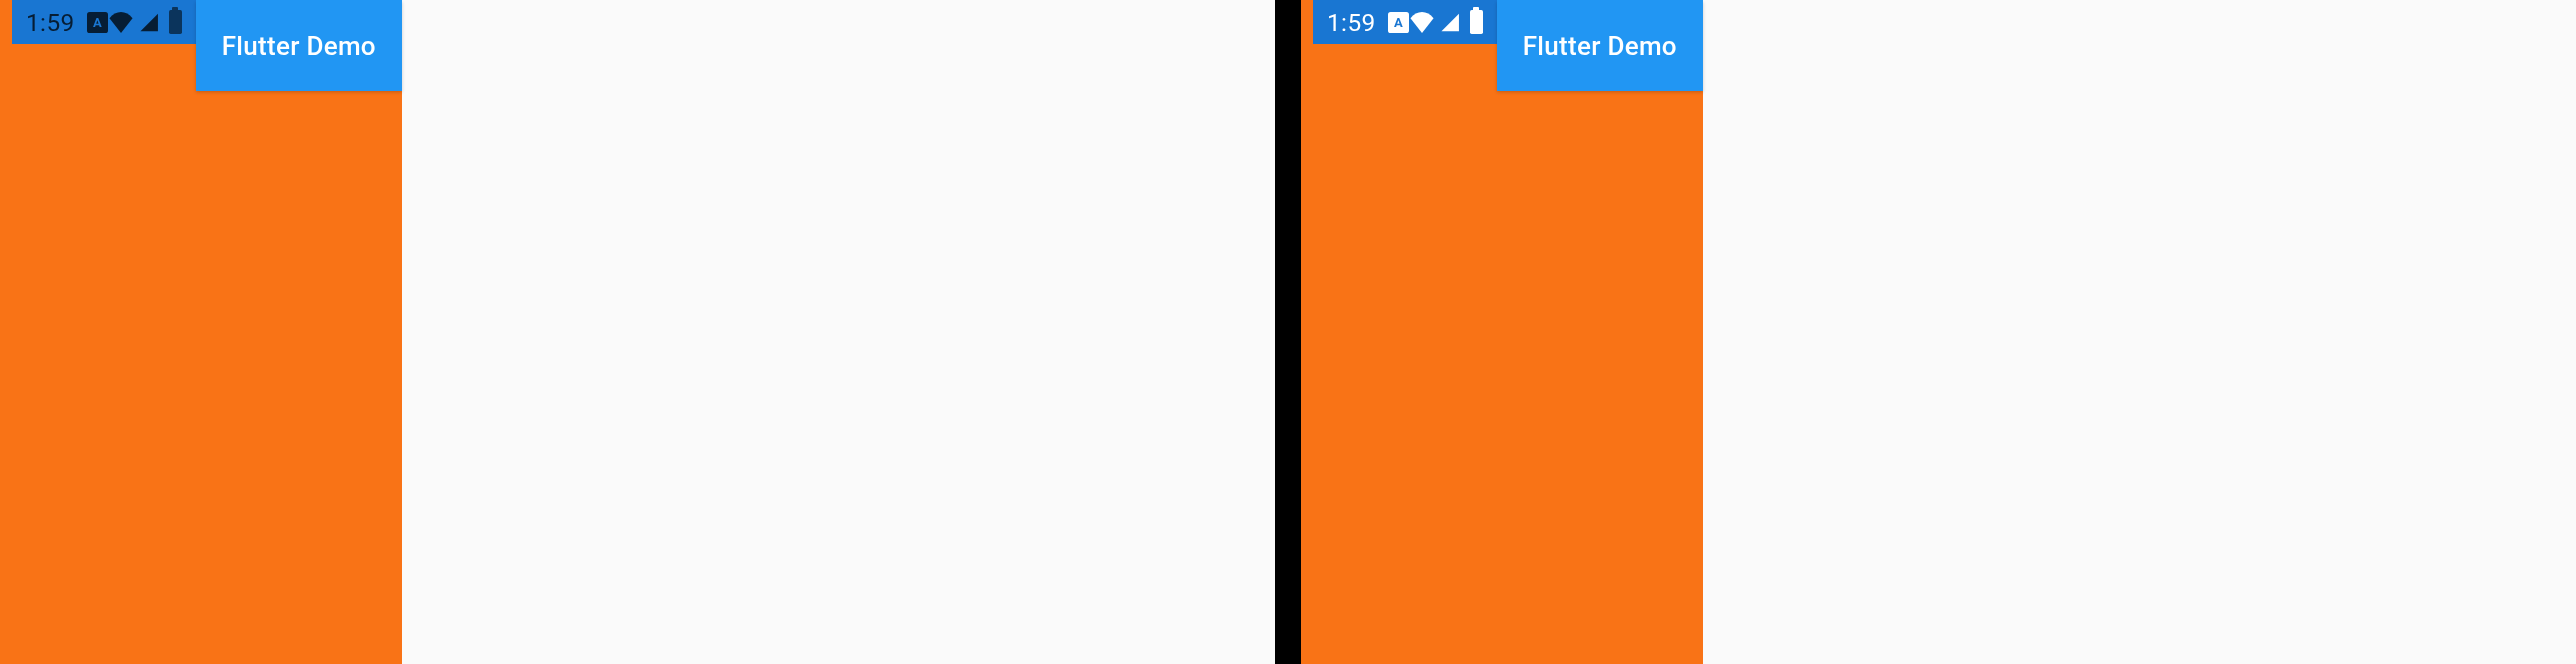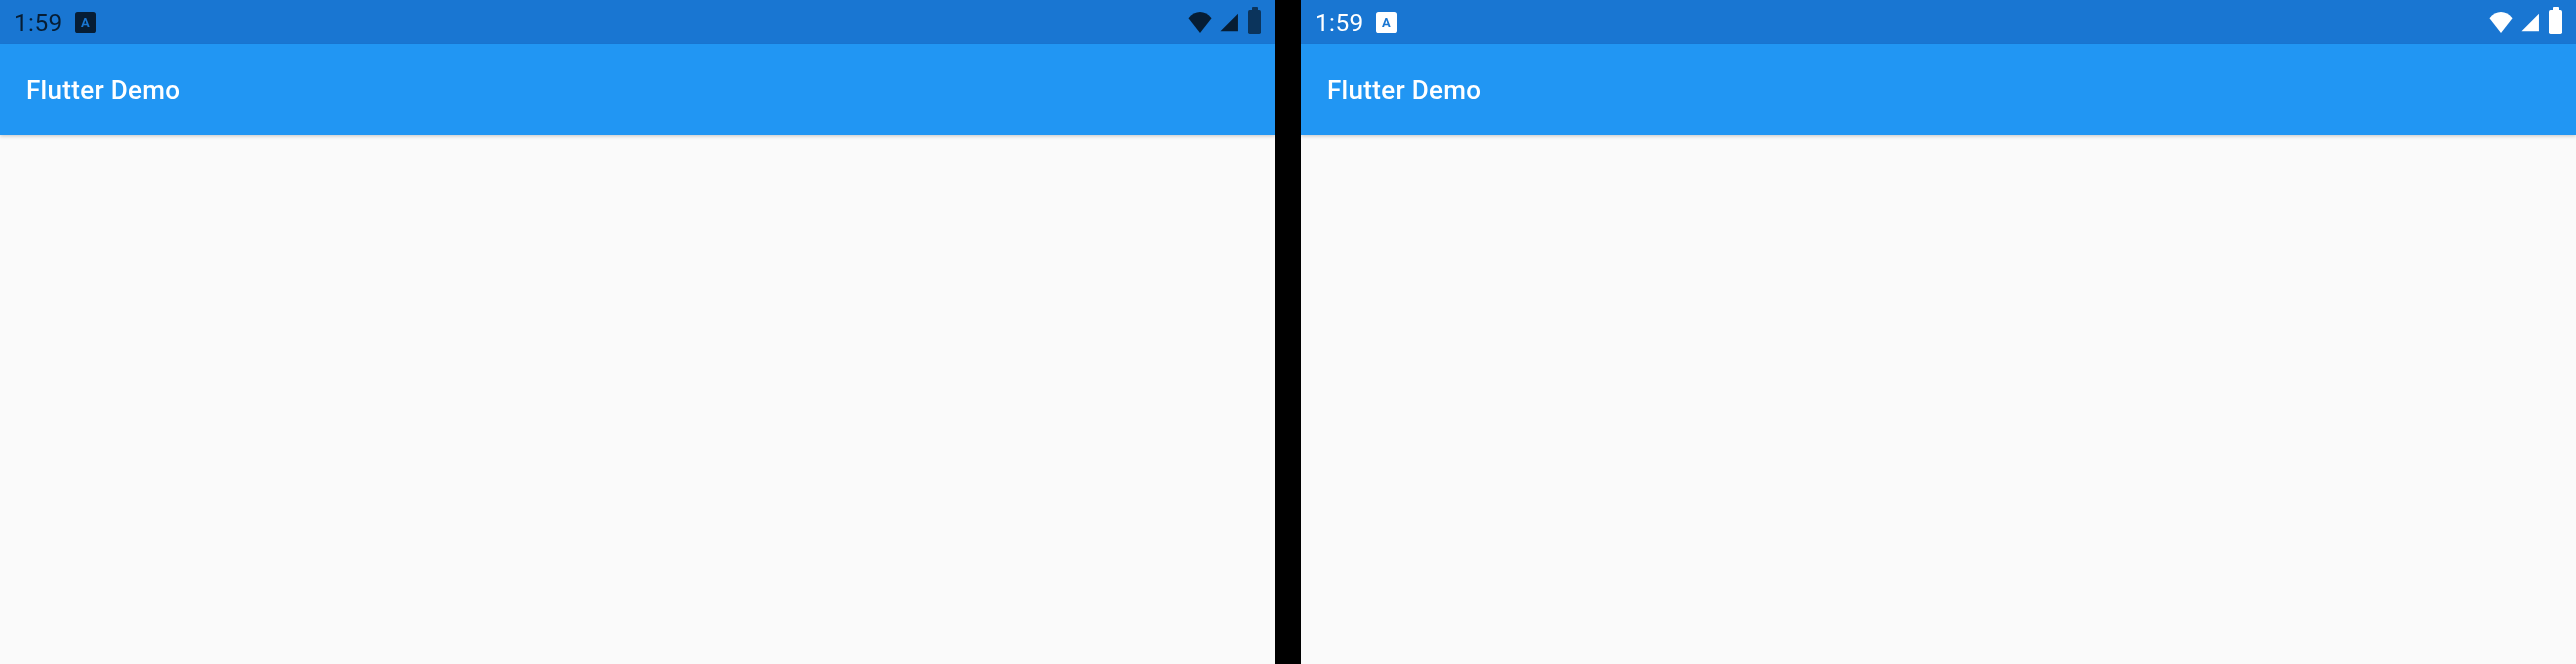--- a/index.html
+++ b/index.html
@@ -11,24 +11,24 @@
     body {
       font-family: Roboto, -apple-system, BlinkMacSystemFont, "Segoe UI", Helvetica, Arial, sans-serif;
       background: #000000;
       width: 2576px;
       height: 664px;
       display: flex;
     }
     
     .phone-screen {
       flex: 1;
-      background: #a3a3a3;
-      display: flex;
-      flex-direction: column;
+      background: #f97316;
+      display: flex;
       position: relative;
+      padding-left: 12px;
     }
     
     .phone-screen.left {
       margin-right: 13px;
     }
     
     .phone-screen.right {
       margin-left: 13px;
     }
     

